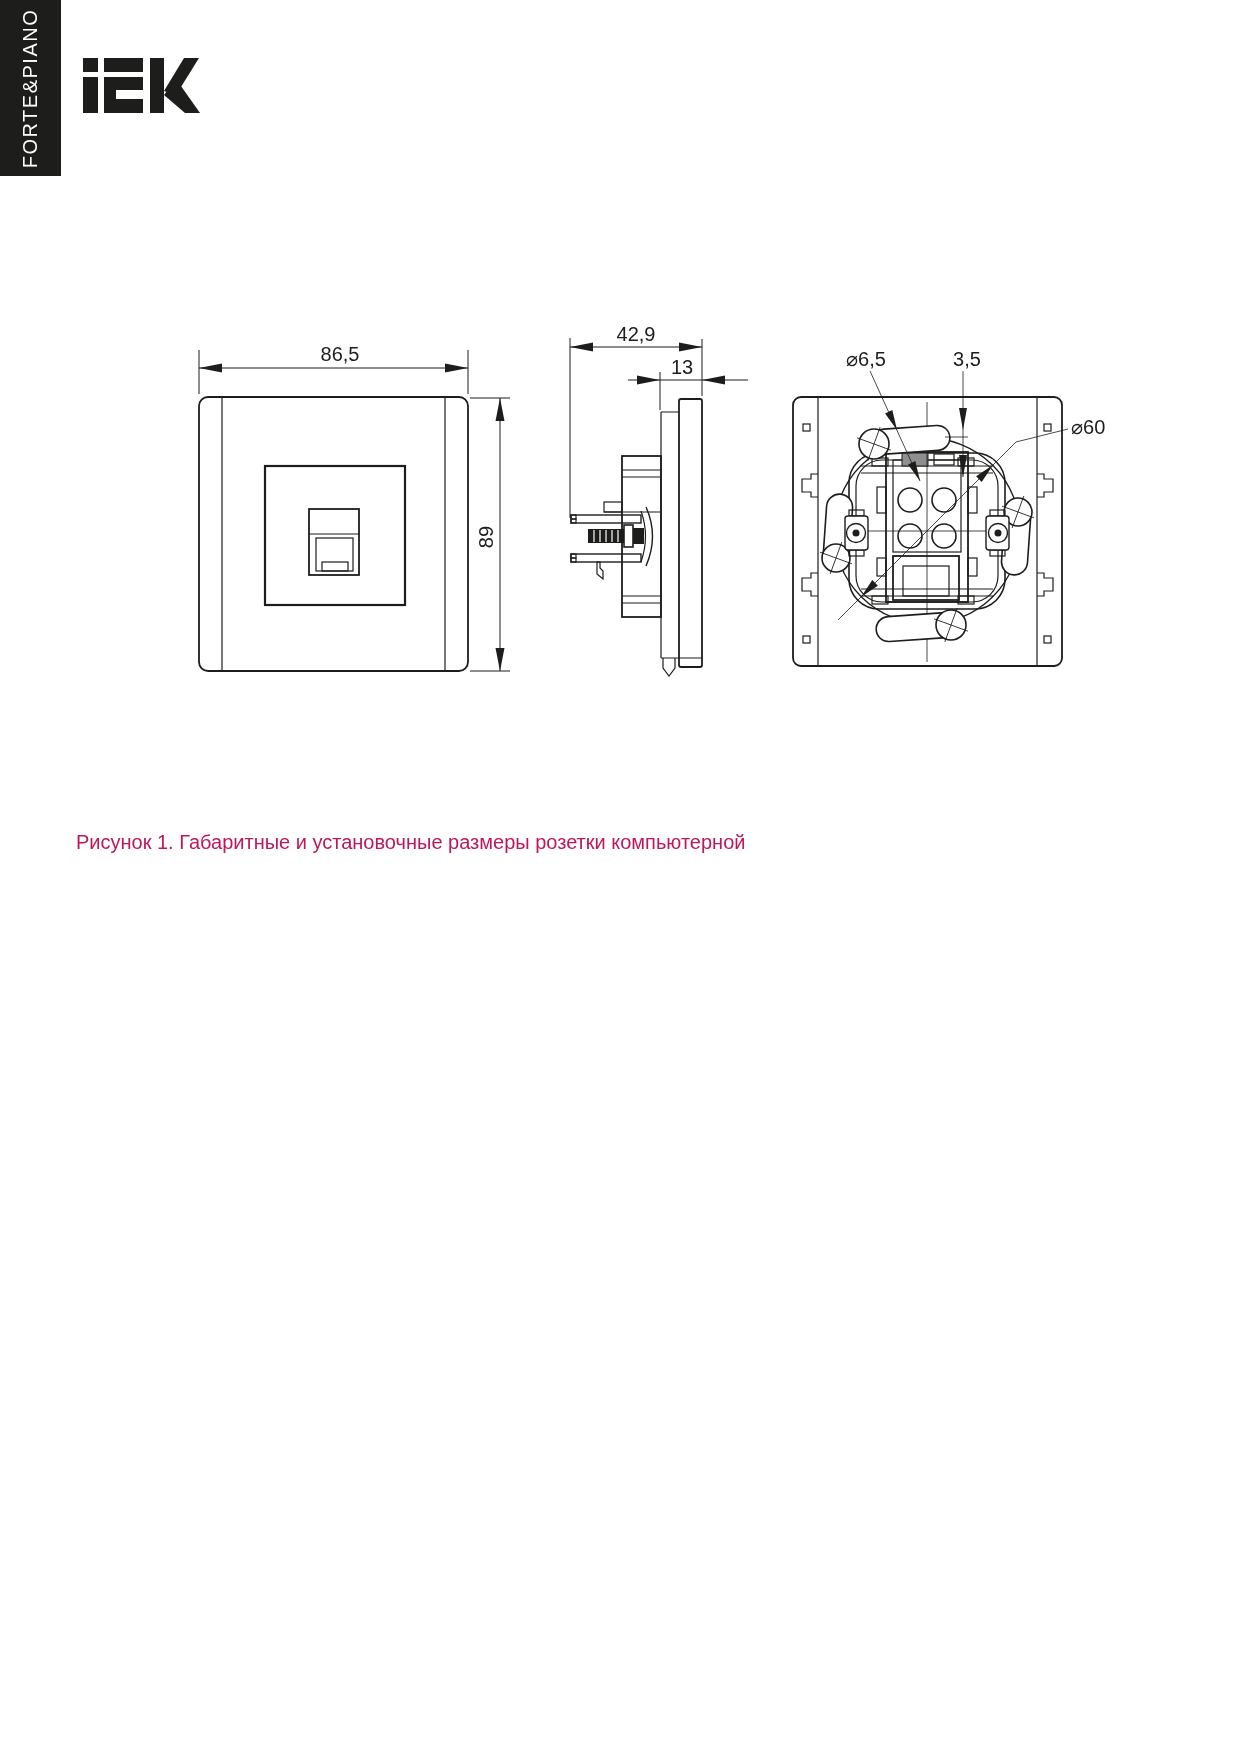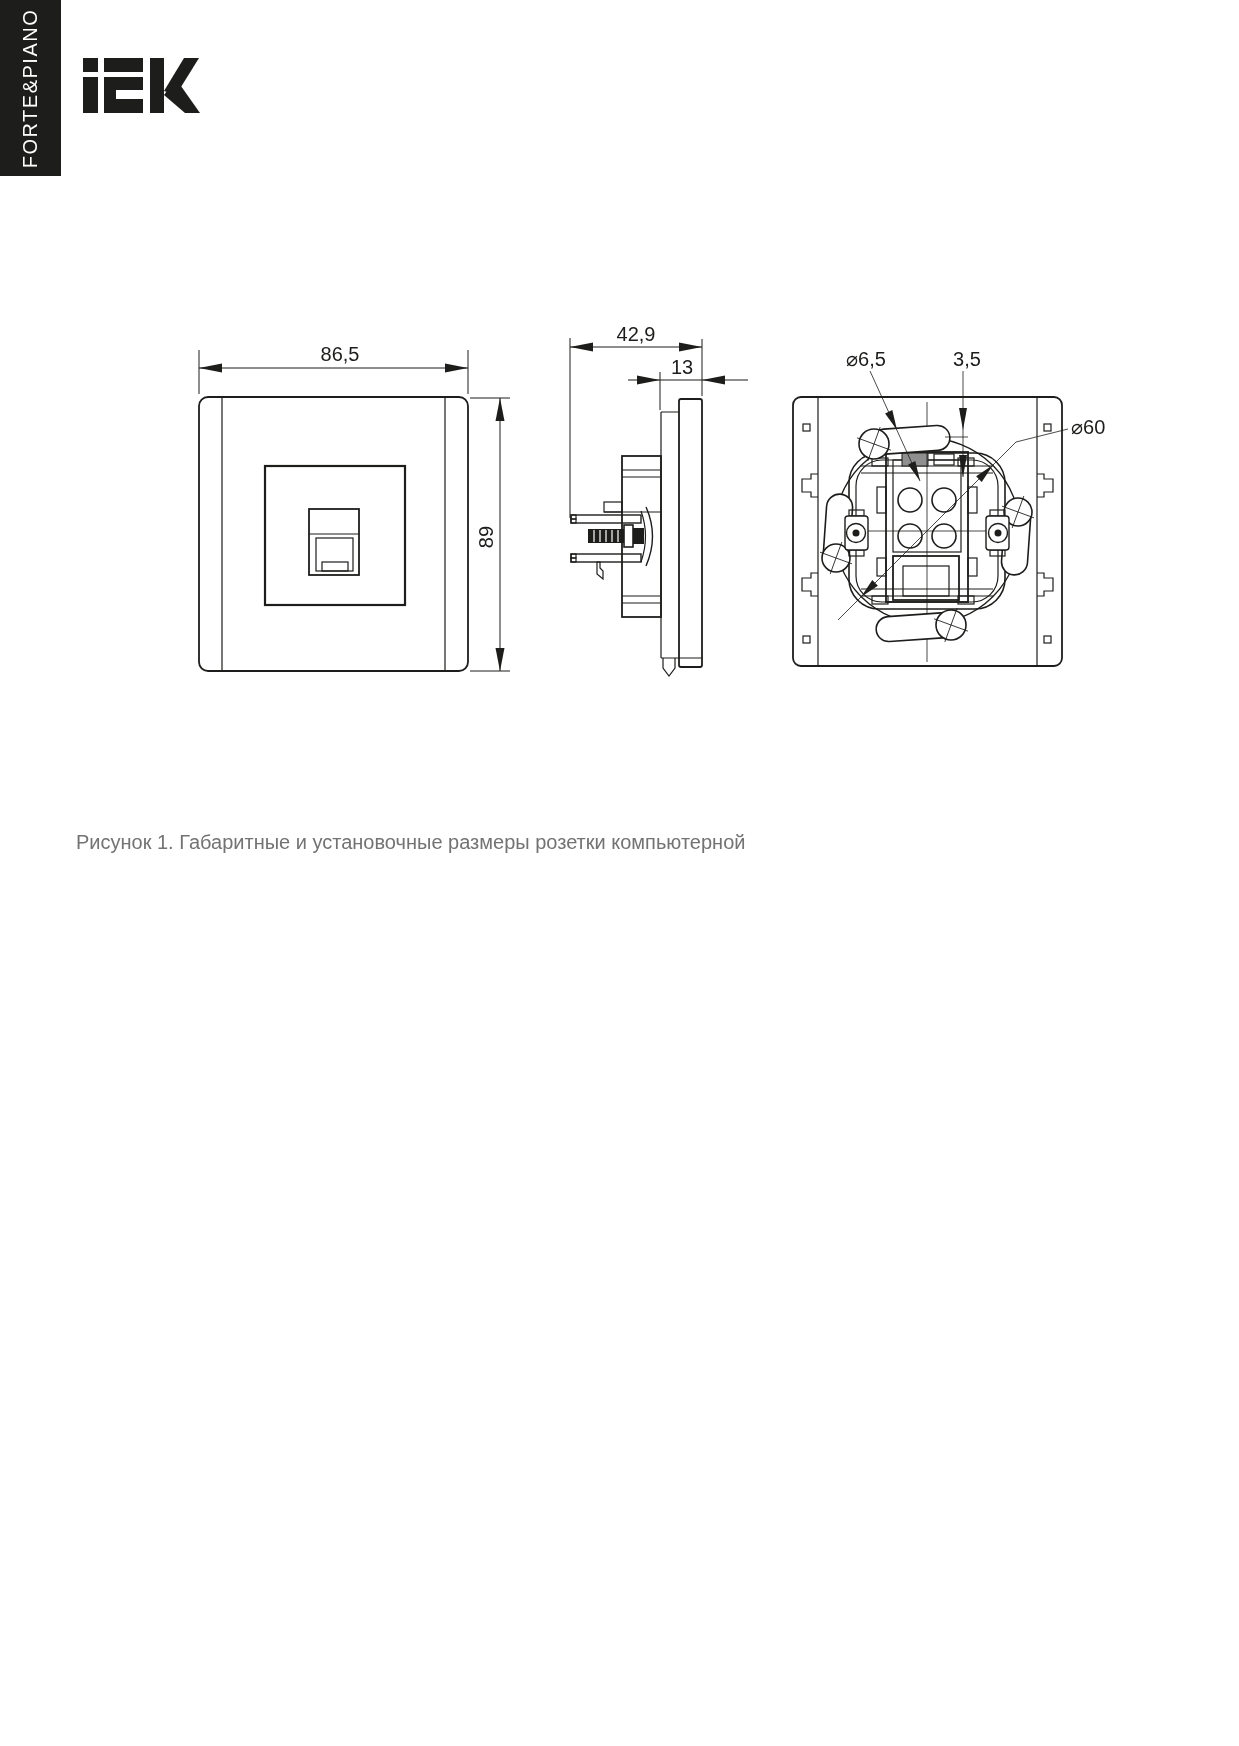--- a/index.html
+++ b/index.html
@@ -4,21 +4,21 @@
 <style>
   html,body{margin:0;padding:0;background:#ffffff;}
   .page{position:relative;width:1239px;height:1746px;background:#ffffff;overflow:hidden;
         font-family:"Liberation Sans",sans-serif;color:#1d1d1b;}
   .sidebar{position:absolute;left:0;top:0;width:61px;height:176px;background:#1d1d1b;
            display:flex;align-items:center;justify-content:center;}
   .sidebar .vtxt{transform:rotate(-90deg);white-space:nowrap;color:#ffffff;
            font-size:20px;letter-spacing:1.5px;font-weight:500;}
   .logo{position:absolute;left:82px;top:57px;}
   .drawing{position:absolute;left:150px;top:280px;}
-  .caption{position:absolute;left:76px;top:831px;margin:0;font-size:20px;color:#737373;white-space:nowrap;}
+  .caption{position:absolute;left:76px;top:831px;margin:0;font-size:20px;color:#be185d;white-space:nowrap;}
   
   .o{stroke:#1d1d1b;fill:none;stroke-width:1.8;}
   .o2{stroke:#1d1d1b;fill:none;stroke-width:2.2;}
   .m{stroke:#1d1d1b;fill:none;stroke-width:1.2;}
   .m2{stroke:#1d1d1b;fill:none;stroke-width:1.4;}
   .t{stroke:#1d1d1b;fill:none;stroke-width:0.8;}
   .d{stroke:#1d1d1b;fill:none;stroke-width:1;}
   .a{fill:#1d1d1b;stroke:none;}
   .ink{fill:#1d1d1b;stroke:none;}
   .wo{fill:#ffffff;stroke:#1d1d1b;stroke-width:1.6;}

